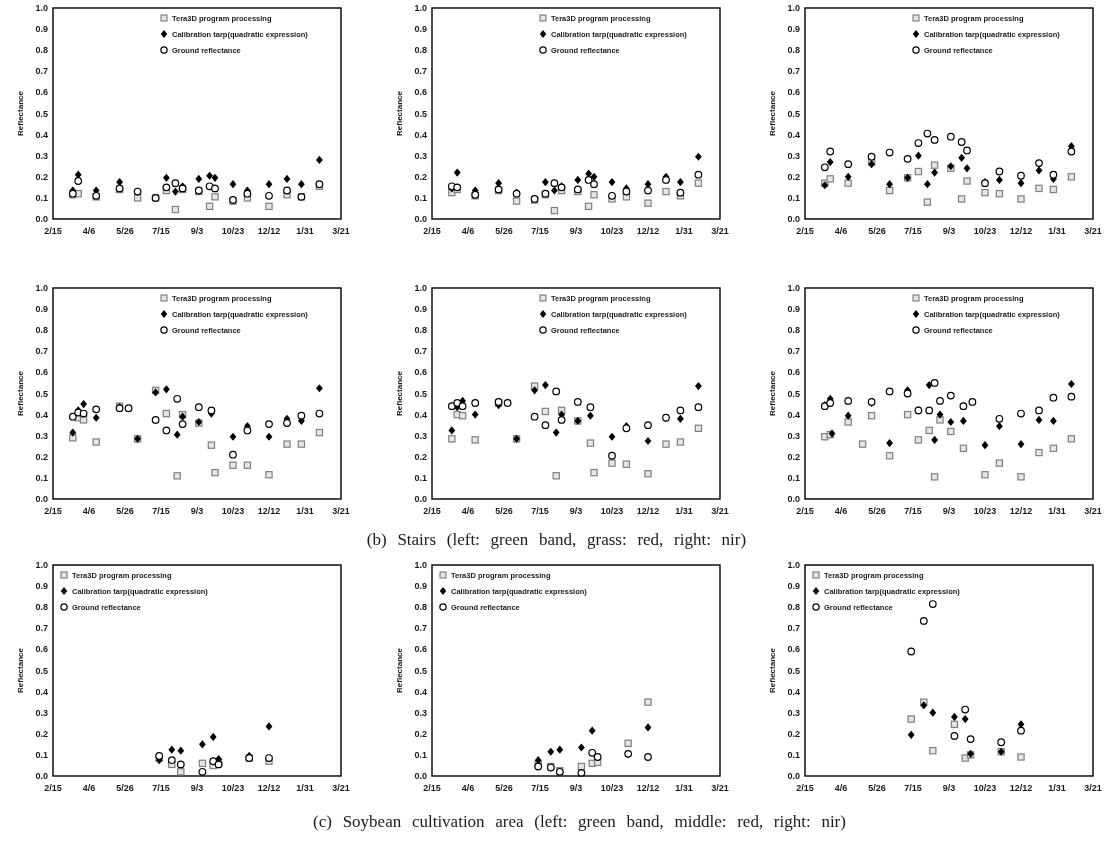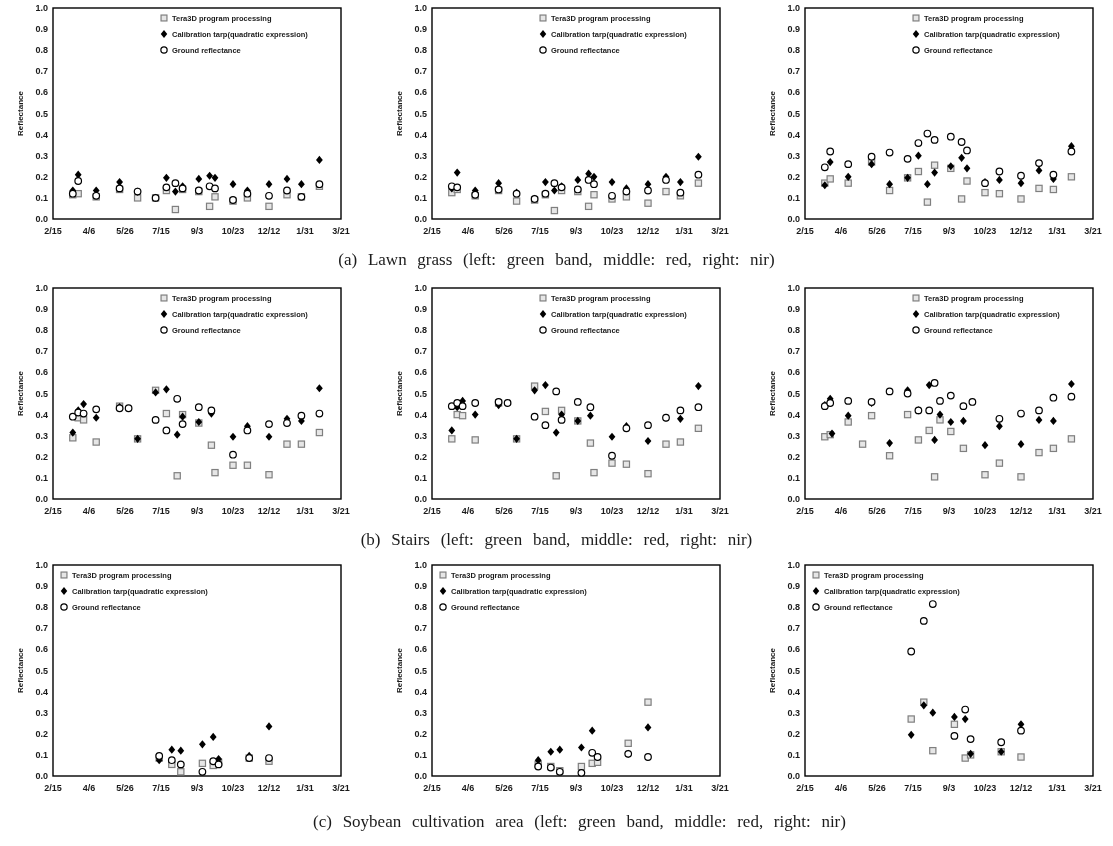--- a/index.html
+++ b/index.html
@@ -297,21 +297,20 @@
         <g font-size="7.5" font-weight="bold">
           <rect x="148.055" y="15.055" width="5.89" height="5.89" fill="#e6e6e6" stroke="#7f7f7f" stroke-width="1.2"></rect>
           <text x="159" y="21">Tera3D program processing</text>
           <path d="M151,30.105 L154.23,34 L151,37.894999999999996 L147.77,34 Z" fill="#000000"></path>
           <text x="159" y="37">Calibration tarp(quadratic expression)</text>
           <circle cx="151" cy="50" r="3.135" fill="#ffffff" stroke="#000000" stroke-width="1.2"></circle>
           <text x="159" y="53">Ground reflectance</text>
         </g>
       </svg></div>
 
-  <div class="caption" style="top:250px;">(a) Lawn grass (left: green band, middle: red, right: nir)</div>
 
   <div class="chart-panel" style="left:13px;top:280px;"><svg width="371" height="248" viewBox="0 0 371 248">
         <rect x="40" y="8" width="288" height="211" fill="none" stroke="#000000" stroke-width="1.4"></rect>
         <g font-size="9" font-weight="bold" text-anchor="end">
           <text x="35" y="222">0.0</text>
           <text x="35" y="200.9">0.1</text>
           <text x="35" y="179.8">0.2</text>
           <text x="35" y="158.7">0.3</text>
           <text x="35" y="137.6">0.4</text>
           <text x="35" y="116.5">0.5</text>
@@ -592,21 +591,21 @@
         <g font-size="7.5" font-weight="bold">
           <rect x="148.055" y="15.055" width="5.89" height="5.89" fill="#e6e6e6" stroke="#7f7f7f" stroke-width="1.2"></rect>
           <text x="159" y="21">Tera3D program processing</text>
           <path d="M151,30.105 L154.23,34 L151,37.894999999999996 L147.77,34 Z" fill="#000000"></path>
           <text x="159" y="37">Calibration tarp(quadratic expression)</text>
           <circle cx="151" cy="50" r="3.135" fill="#ffffff" stroke="#000000" stroke-width="1.2"></circle>
           <text x="159" y="53">Ground reflectance</text>
         </g>
       </svg></div>
 
-  <div class="caption" style="top:530px;">(b) Stairs (left: green band, middle: red, right: nir)</div>
+  <div class="caption" style="top:530px;">(b) Stairs (left: green band, grass: red, right: nir)</div>
 
   <div class="chart-panel" style="left:13px;top:557px;"><svg width="371" height="248" viewBox="0 0 371 248">
         <rect x="40" y="8" width="288" height="211" fill="none" stroke="#000000" stroke-width="1.4"></rect>
         <g font-size="9" font-weight="bold" text-anchor="end">
           <text x="35" y="222">0.0</text>
           <text x="35" y="200.9">0.1</text>
           <text x="35" y="179.8">0.2</text>
           <text x="35" y="158.7">0.3</text>
           <text x="35" y="137.6">0.4</text>
           <text x="35" y="116.5">0.5</text>

